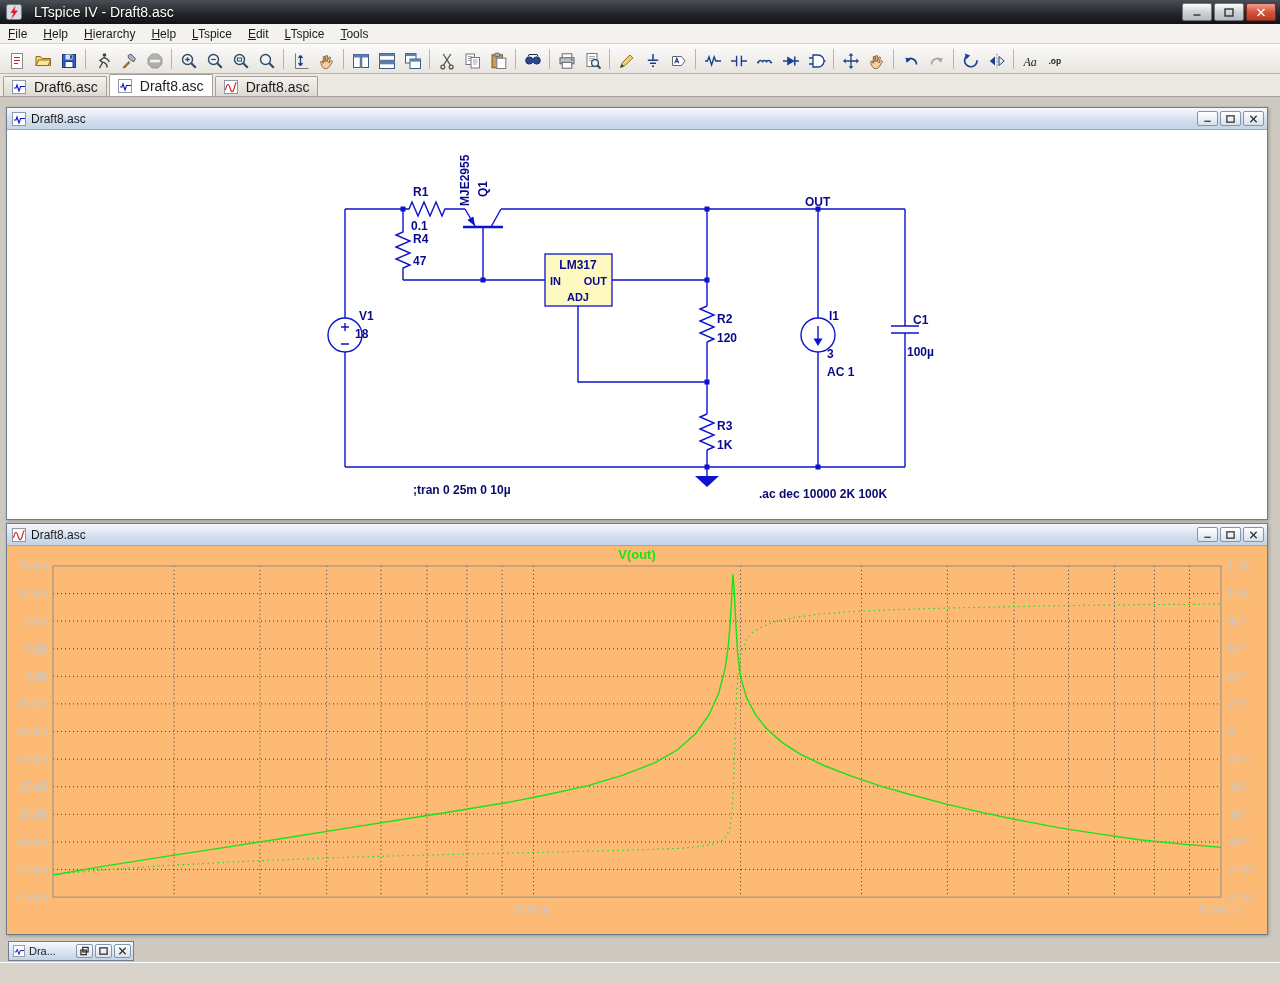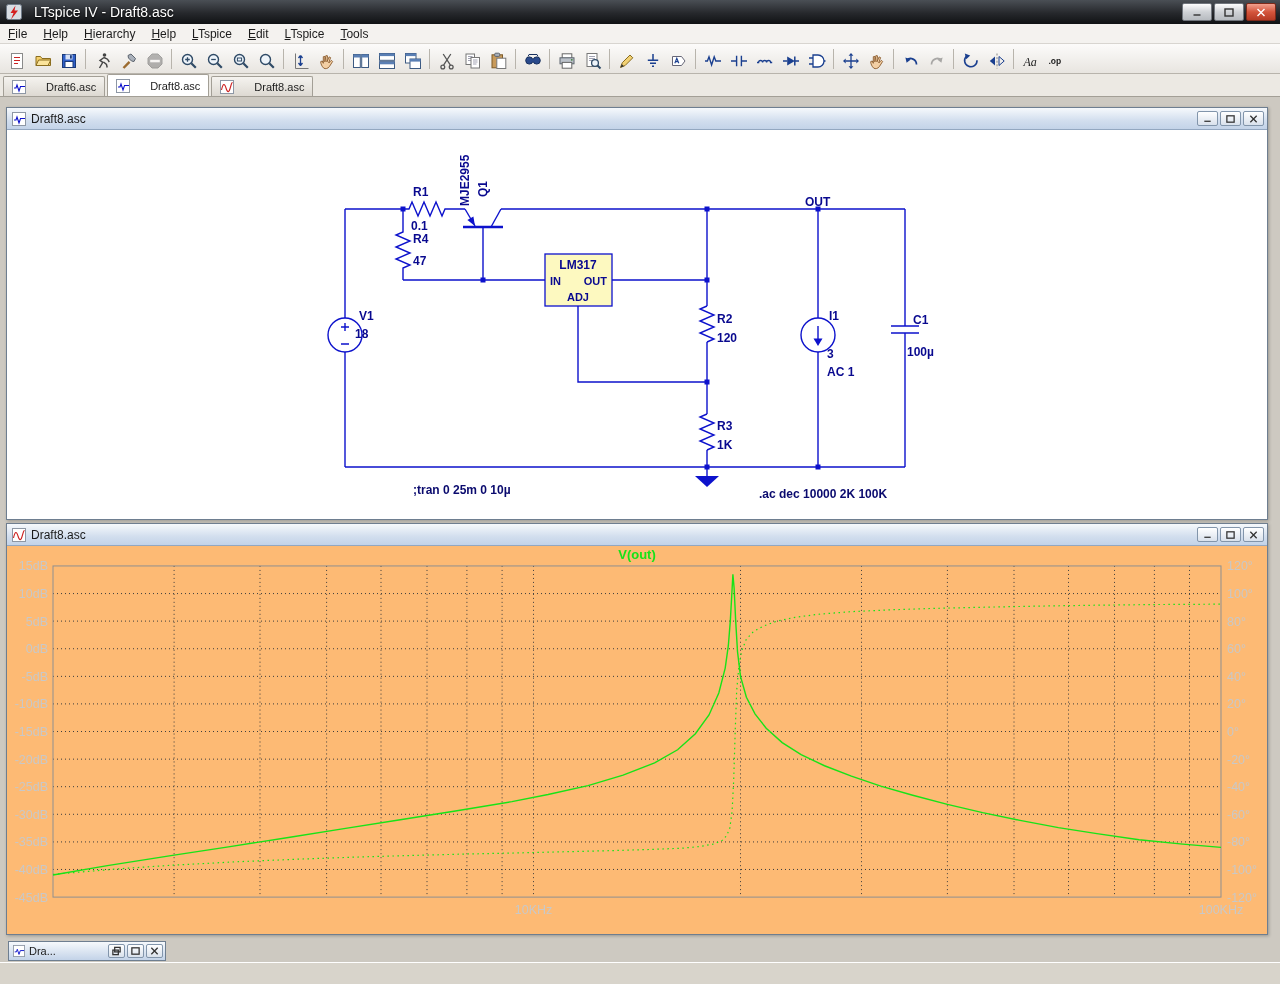--- a/index.html
+++ b/index.html
@@ -23,21 +23,21 @@
 .menu-item::first-letter{text-decoration:underline}
 
 
 .toolbar{height:30px;background:linear-gradient(#fcfbfa,#e8e5e0);border-bottom:1px solid #b8b4ac;display:flex;align-items:center;padding:0 4px;gap:1px}
 .tool{width:25px;height:24px;border:1px solid transparent;background:transparent;display:flex;align-items:flex-end;justify-content:center;border-radius:2px;padding:0;cursor:pointer}
 .tool.disabled{opacity:.4;filter:grayscale(1)}
 .tsep{width:1px;height:20px;background:#b8b4ac;margin:0 3px}
 
 
 .tabbar{height:23px;background:#ece9e3;border-bottom:1px solid #a39f96;display:flex;align-items:flex-end;padding-left:3px}
-.tab{height:20px;display:flex;align-items:center;gap:20px;padding:0 8px;font-size:11px;color:#1c1c1c;background:linear-gradient(#f5f3ef,#ddd9d2);border:1px solid #a39f96;border-bottom:none;border-radius:2px 2px 0 0;margin-right:2px;cursor:pointer}
+.tab{height:20px;display:flex;align-items:center;gap:8px;padding:0 8px;font-size:14px;color:#1c1c1c;background:linear-gradient(#f5f3ef,#ddd9d2);border:1px solid #a39f96;border-bottom:none;border-radius:2px 2px 0 0;margin-right:2px;cursor:pointer}
 .tab.active{background:#fff;height:22px}
 .tab svg{width:14px;height:14px}
 
 
 .mdi{position:absolute;top:97px;left:0;right:0;bottom:22px;background:#cdc9c1;overflow:hidden}
 .child{position:absolute;border:1px solid #6e7e90;background:#fff;box-shadow:1px 1px 3px rgba(0,0,0,.25)}
 .child-title{height:22px;background:linear-gradient(#f6f9fc,#d2deee 60%,#c3d3e8);border-bottom:1px solid #93a7c0;display:flex;align-items:center;gap:5px;padding:0 3px 0 5px;font-size:12px;color:#1a1a1a}
 .child-title svg.doc{width:14px;height:14px}
 .child-btns{margin-left:auto;display:flex;gap:2px}
 .cbtn{width:21px;height:15px;border:1px solid #8295ab;border-radius:2px;background:linear-gradient(#fff,#d9e1ec);display:flex;align-items:center;justify-content:center;cursor:pointer;padding:0}
@@ -57,21 +57,21 @@
 .junction rect{fill:#0d12cc}
 
 
 #plot-svg{width:100%;height:100%;display:block}
 #plot-svg .grid{stroke:#3c3c3c;stroke-dasharray:1 3}
 #plot-svg .plot-border{fill:none;stroke:#8f8f8f}
 #plot-svg text.axis{font:12.5px "Liberation Sans",sans-serif;fill:#c8c8c8}
 #plot-svg .plot-title{font:600 13px "Liberation Sans",sans-serif;fill:#17e317}
 
 
-#min-child{position:absolute;left:8px;top:844px;width:158px;height:20px;border:1px solid #6e7e90;background:linear-gradient(#f6f9fc,#c3d3e8);display:flex;align-items:center;gap:4px;padding:0 2px 0 4px;font-size:11px;color:#1a1a1a}
+#min-child{position:absolute;left:8px;top:844px;width:126px;height:20px;border:1px solid #6e7e90;background:linear-gradient(#f6f9fc,#c3d3e8);display:flex;align-items:center;gap:4px;padding:0 2px 0 4px;font-size:11px;color:#1a1a1a}
 #min-child svg.doc{width:12px;height:12px}
 #min-child .cbtn{width:17px;height:14px}
 
 
 .statusbar{position:absolute;left:0;right:0;bottom:0;height:22px;background:#d8d4cb;border-top:1px solid #fff}
 </style>
 </head>
 <body>
 
 <div class="app">

